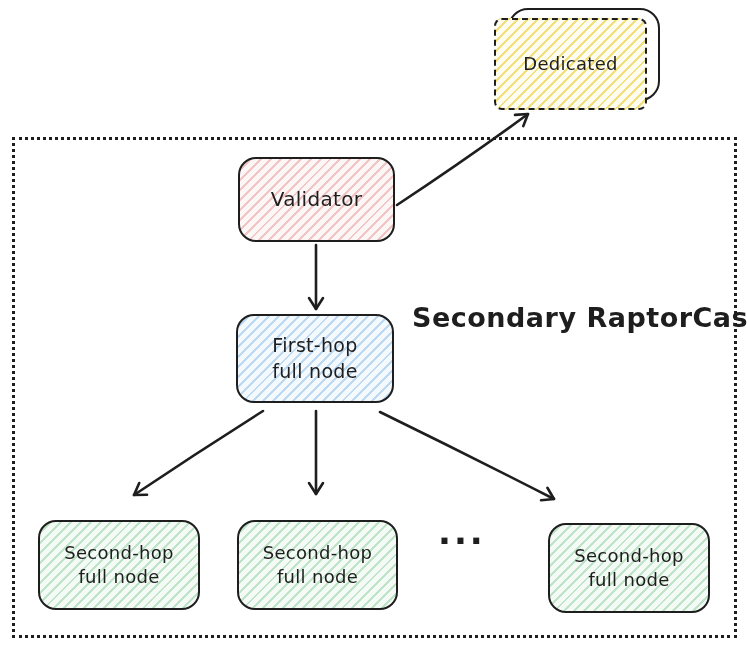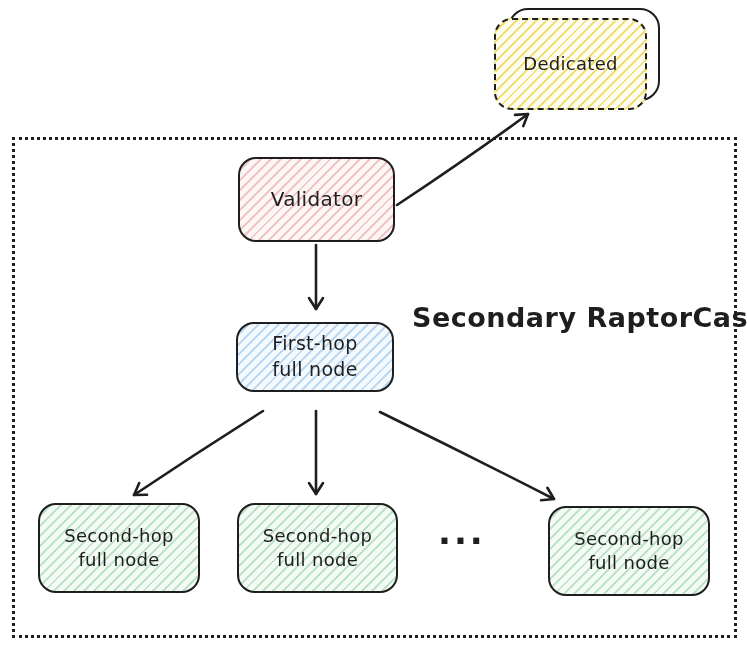--- a/index.html
+++ b/index.html
@@ -40,37 +40,38 @@
     background-color:var(--first-hop-bg, #f4f9fd);
     background-image:repeating-linear-gradient(135deg,
       var(--first-hop-stripe, #bcd9f1) 0px, var(--first-hop-stripe, #bcd9f1) 2px,
       transparent 2px, transparent 7px);
   }
   .hatch-green {
     background-color:var(--second-hop-bg, #f4faf5);
     background-image:repeating-linear-gradient(135deg,
       var(--second-hop-stripe, #bfe3c6) 0px, var(--second-hop-stripe, #bfe3c6) 2px,
       transparent 2px, transparent 7px);
+    margin-top:17px;
   }
 
   .dedicated-wrap { position:absolute; left:494px; top:8px; width:172px; height:104px; }
   .ded-outer {
     position:absolute; left:14px; top:0; width:152px; height:93px;
     border:2.5px solid var(--stroke, #1e1e1e); border-radius:20px;
     background:transparent;
   }
   .ded-inner {
     position:absolute; left:0; top:10px; width:153px; height:92px;
-    border:2px dashed var(--stroke, #1e1e1e); border-radius:18px;
+    border:2px dashed var(--stroke, #1e1e1e); border-radius:8px;
     display:flex; flex-direction:column; align-items:center; justify-content:center;
     text-align:right; line-height:1.4; font-size:18px; letter-spacing:0.3px;
   }
 
   .validator { left:238px; top:157px; width:157px; height:85px; font-size:20px; }
-  .firsthop  { left:236px; top:322px; width:158px; height:70px; font-size:19px; }
+  .firsthop  { left:236px; top:314px; width:158px; height:89px; font-size:19px; }
   .sh1 { left:38px;  top:503px; width:162px; height:90px; font-size:18px; }
   .sh2 { left:237px; top:503px; width:161px; height:90px; font-size:18px; }
   .sh3 { left:548px; top:506px; width:162px; height:90px; font-size:18px; }
 
   .label-secondary {
     position:absolute; left:412px; top:302px;
     font-size:27px; font-weight:600; letter-spacing:0.5px;
     white-space:nowrap;
   }
   .ellipsis-label {

